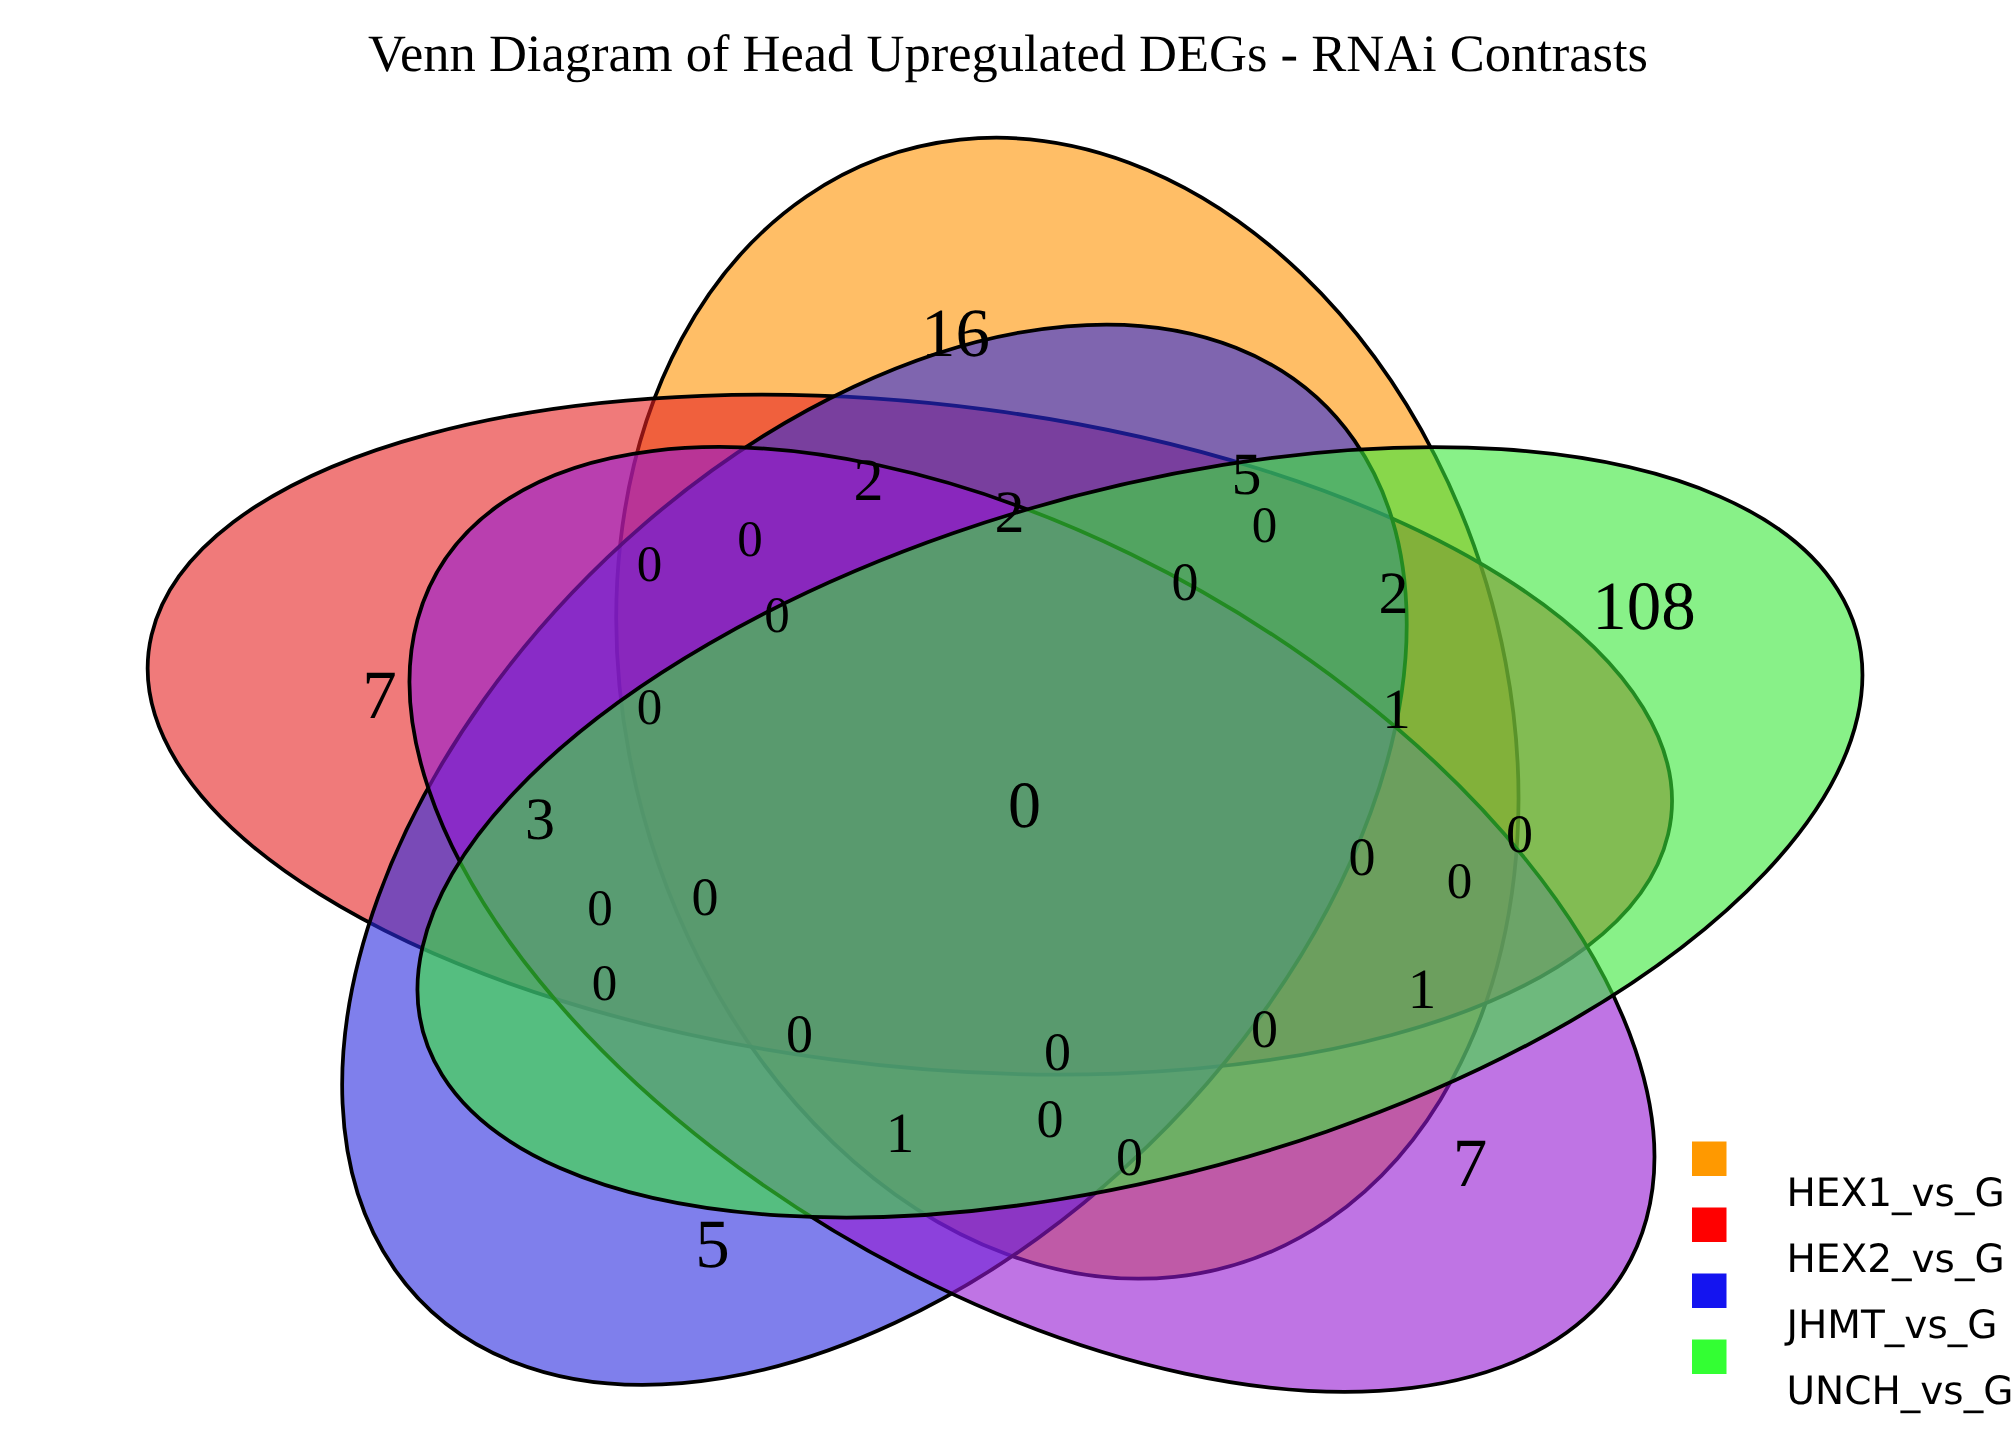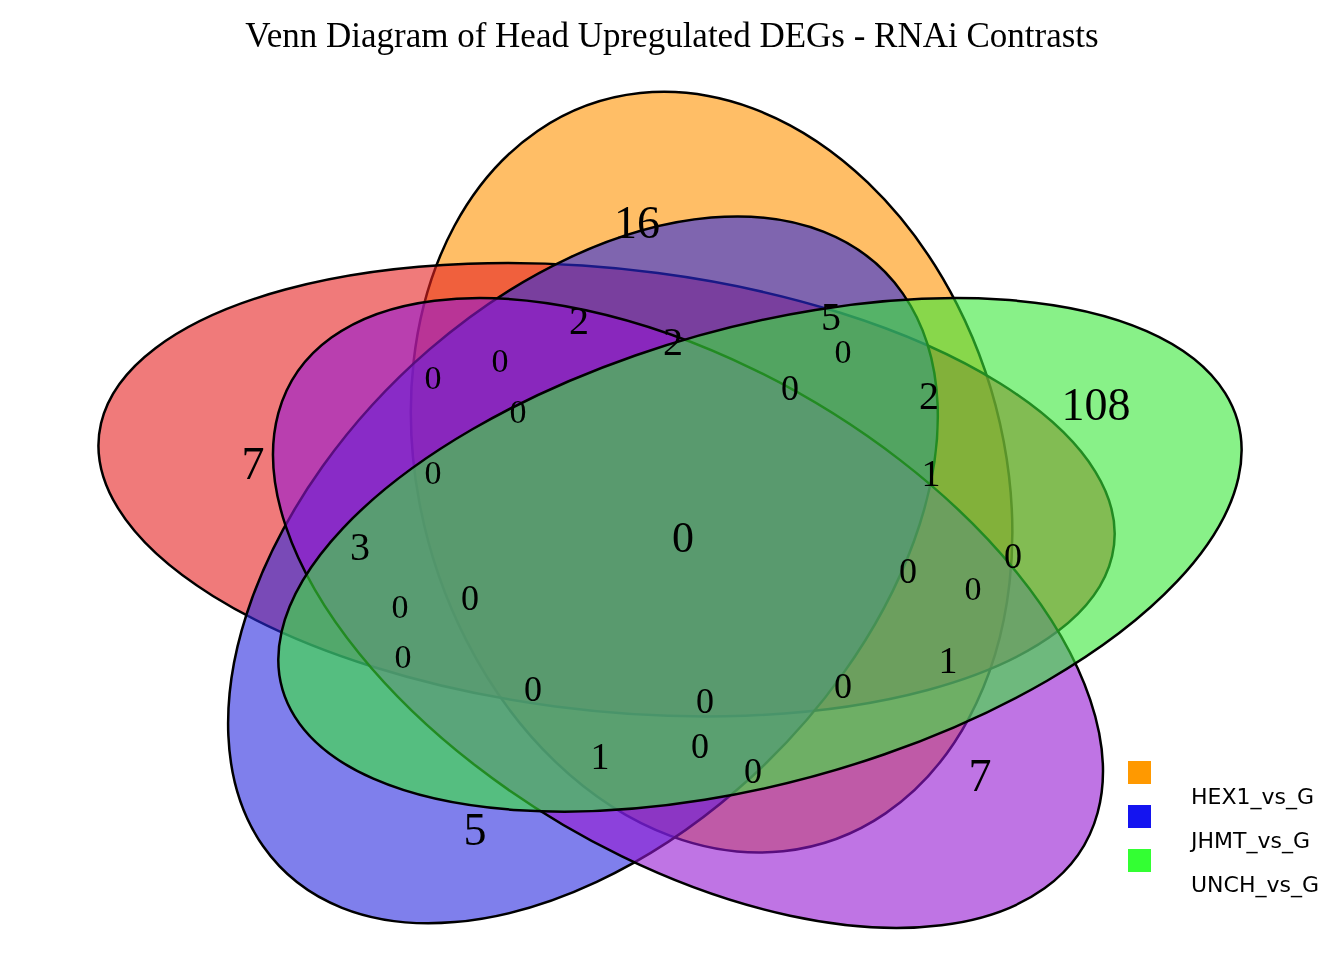--- a/index.html
+++ b/index.html
@@ -44,21 +44,21 @@
     height: 44px;
     gap: 40px;
   }
   .legend-swatch {
     width: 23px; height: 23px;
     display: inline-block;
     flex: 0 0 23px;
   }
   .legend-label {
     font-family: "DejaVu Sans", sans-serif;
-    font-size: 22px;
+    font-size: 26px;
     color: #000000;
     white-space: nowrap;
     margin-top: 48px;
   }
 </style>
 </head>
 <body>
 
 <div class="chart-title">Venn Diagram of Head Upregulated DEGs - RNAi Contrasts</div>
 
@@ -104,20 +104,24 @@
       <text class="region-label" x="753" y="771" font-size="36">0</text>
     </g>
 </svg>
 
 <div class="legend">
   <div class="legend-row">
     <span class="legend-swatch" style="background-color: rgb(255, 153, 0);"></span>
     <span class="legend-label">HEX1_vs_G</span>
   </div>
   <div class="legend-row">
+    <span class="legend-swatch" style="background-color: rgb(255, 0, 0);"></span>
+    <span class="legend-label">HEX2_vs_G</span>
+  </div>
+  <div class="legend-row">
     <span class="legend-swatch" style="background-color: rgb(20, 20, 240);"></span>
     <span class="legend-label">JHMT_vs_G</span>
   </div>
   <div class="legend-row">
     <span class="legend-swatch" style="background-color: rgb(51, 255, 51);"></span>
     <span class="legend-label">UNCH_vs_G</span>
   </div>
 </div>
 
 </body></html>

